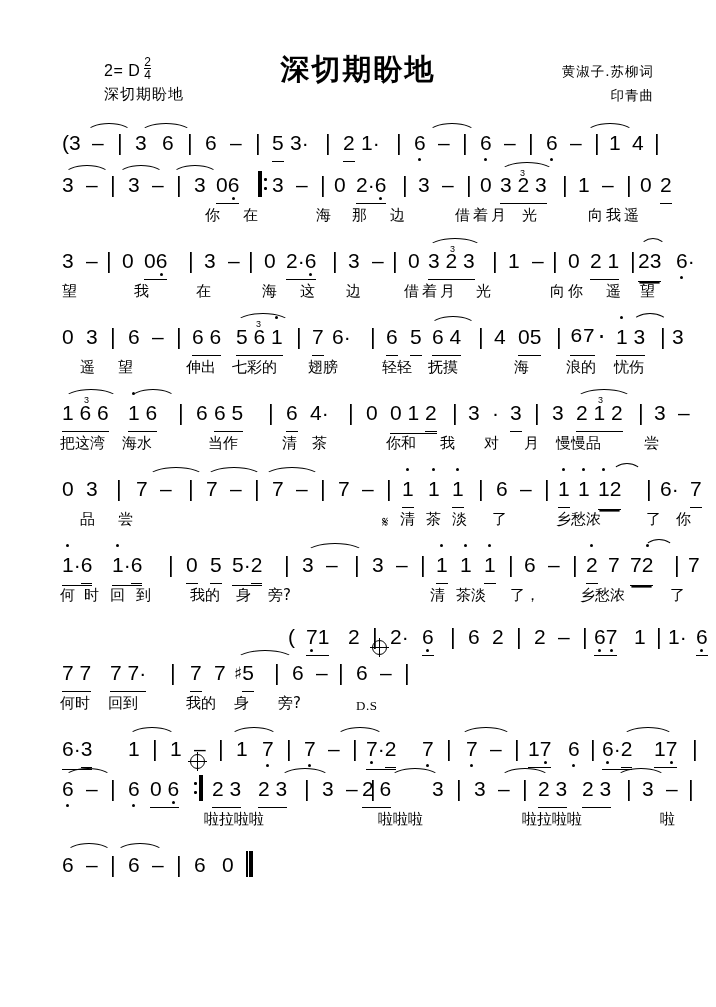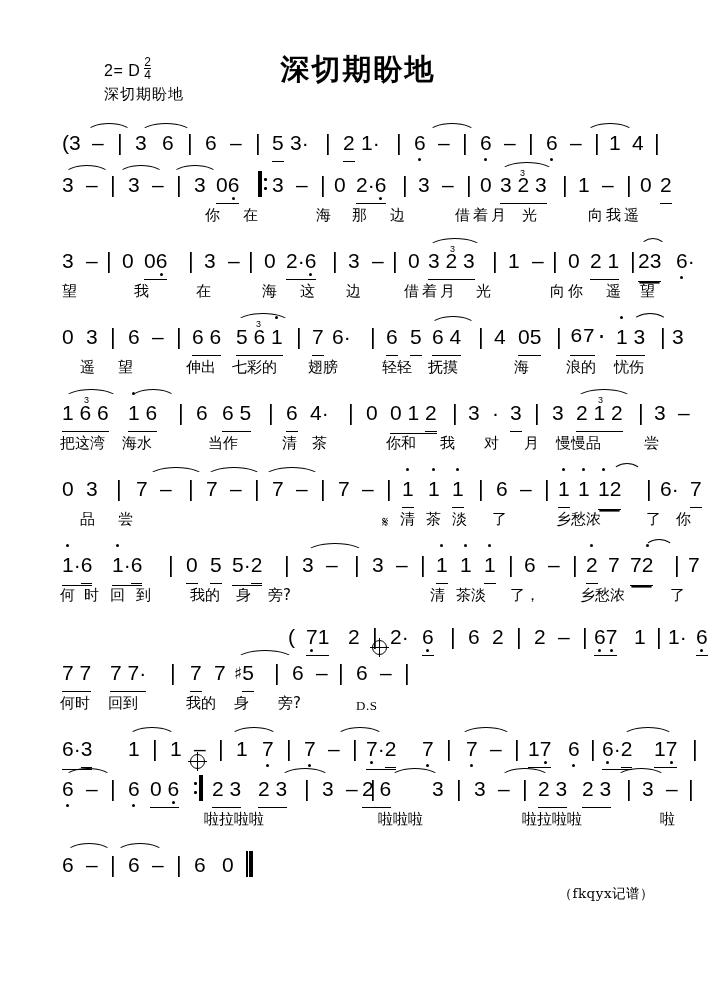--- a/index.html
+++ b/index.html
@@ -270,20 +270,24 @@
       <div class="key-line">
         <span>2= D</span><span class="meter"><span class="num">2</span><span class="den">4</span></span>
       </div>
       <div class="mood">深切期盼地</div>
     </div>
 
     <div class="title-block">
       <div class="song-title">深切期盼地</div>
     </div>
 
+    <div class="credits">
+      <div>黄淑子.苏柳词</div>
+      <div>印青曲</div>
+    </div>
   </div>
 
   <div class="system" style="margin-top:4px;">
     <div class="notes-row">
       <span class="slur" style="left:86px; top:-3px; width:44px;"></span>
       <span class="slur" style="left:140px; top:-3px; width:50px;"></span>
       <span class="slur" style="left:428px; top:-3px; width:46px;"></span>
       <span class="slur" style="left:586px; top:-3px; width:46px;"></span>
 
       <span class="tk" style="left:62px;">(3</span>
@@ -464,21 +468,21 @@
 
   <div class="system" style="margin-top:6px;">
     <div class="notes-row">
       <span class="tk" style="left:62px;"><span class="u1">1 6 6</span></span>
       <span class="triplet" style="left:84px; top:-13px;">3</span>
       <span class="slur" style="left:64px; top:-7px; width:52px;"></span>
       <span class="tk" style="left:128px;"><span class="u1"><span class="oct-hi">1</span> 6</span></span>
       <span class="slur" style="left:130px; top:-7px; width:44px;"></span>
       <span class="tk bar" style="left:178px;">|</span>
       <span class="tk" style="left:196px;">6</span>
-      <span class="tk" style="left:222px;"><span class="u1">6 5</span></span>
+      <span class="tk" style="left:214px;"><span class="u1">6 5</span></span>
       <span class="tk bar" style="left:268px;">|</span>
       <span class="tk" style="left:286px;"><span class="u1">6</span></span>
       <span class="tk" style="left:310px;">4·</span>
       <span class="tk bar" style="left:348px;">|</span>
       <span class="tk" style="left:366px;">0</span>
       <span class="tk" style="left:390px;"><span class="u1">0 1 <span class="u1">2</span></span></span>
       <span class="tk bar" style="left:452px;">|</span>
       <span class="tk" style="left:468px;">3</span>
       <span class="tk" style="left:492px;">·</span>
       <span class="tk" style="left:510px;"><span class="u1">3</span></span>
@@ -739,18 +743,15 @@
       <span class="tk" style="left:62px;">6</span>
       <span class="tk" style="left:86px;">–</span>
       <span class="tk bar" style="left:110px;">|</span>
       <span class="tk" style="left:128px;">6</span>
       <span class="tk" style="left:152px;">–</span>
       <span class="tk bar" style="left:176px;">|</span>
       <span class="tk" style="left:194px;">6</span>
       <span class="tk" style="left:222px;">0</span>
       <span class="final-bar" style="left:246px;"></span>
     </div>
-    <div class="lyrics-row">
-      <span class="footer-note" style="top:-2px;">（fkqyx记谱）</span>
-    </div>
   </div>
 
 </div>
 
 </body></html>

